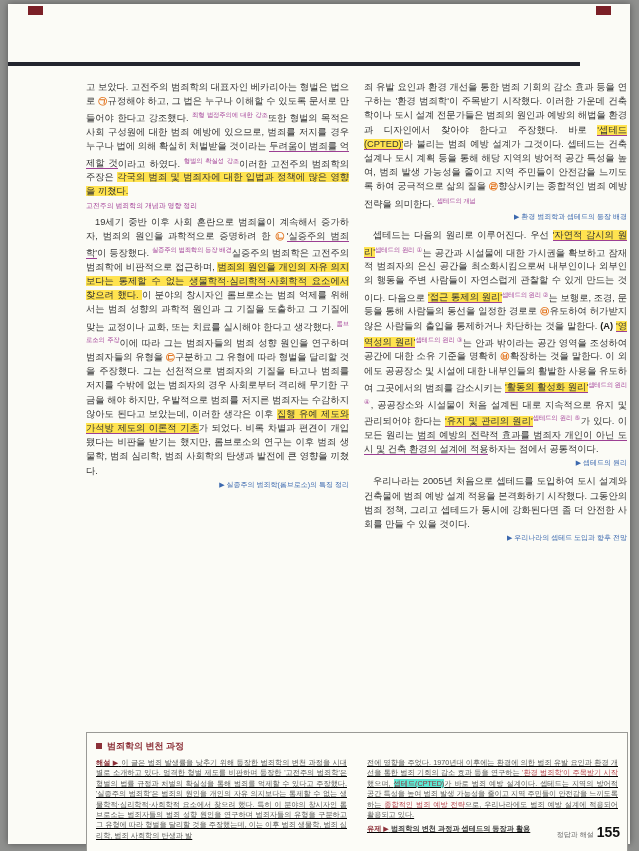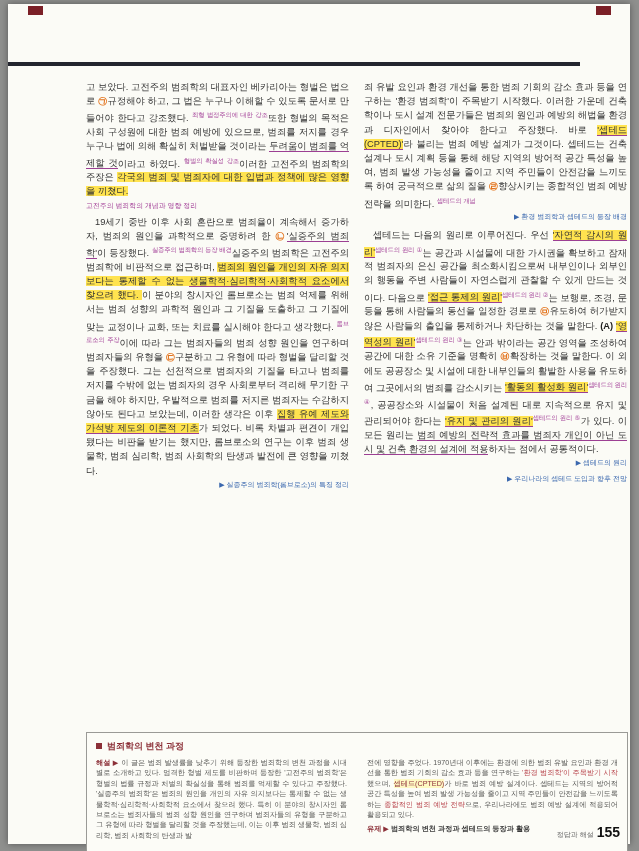--- a/index.html
+++ b/index.html
@@ -14,30 +14,30 @@
 
   .passage{position:absolute;left:78px;top:76px;width:542px;display:flex;gap:15px;}
   .col{width:263px;font-size:9.3px;line-height:14.2px;color:#333;text-align:justify;}
   .para{margin:0 0 2px;}
   .para.indent{text-indent:9px;}
   .seg-hl{background:#ffe34f;}
   .seg-u{border-bottom:1px solid #9c3f93;}
   .seg-circ{color:#e3731c;font-weight:bold;}
   .seg-note{font-size:6.4px;color:#a23f97;vertical-align:3.5px;letter-spacing:-0.2px;}
   .seg-red{color:#b9474f;}
-  .seg-pink{background:#fef9c3;color:#8d2f3c;}
+  .seg-pink{background:#5eead4;color:#8d2f3c;}
   .seg-b{font-weight:bold;color:#1d1d1d;}
   .blue-note{text-align:right;font-size:7px;color:#3b68ae;margin:1px 0 7px;line-height:9px;}
   .purple-note{font-size:6.9px;color:#a23f97;margin:0 0 5px;line-height:9px;}
 
   .theme-box{position:absolute;left:78px;top:728px;width:542px;height:126px;border:1px solid #9a9a96;
              background:#fcfcf7;box-sizing:border-box;padding:7px 9px 6px;}
   .box-title{font-size:9px;font-weight:bold;color:#8c3038;margin:0 0 5px;}
   .box-title .sq{display:inline-block;width:6px;height:6px;background:#8c3038;margin-right:5px;}
-  .box-cols{display:flex;gap:20px;}
+  .box-cols{display:flex;gap:20px;text-decoration:underline;}
   .box-col{flex:1;font-size:7.2px;line-height:10.4px;color:#5a5a58;text-align:justify;}
   .box-label{font-weight:bold;color:#8c3038;}
   .exercise{margin-top:4px;color:#3c3c3c;font-weight:bold;}
 
   .footer{position:absolute;right:10px;top:820px;font-size:7px;color:#666;}
   .footer b{font-size:14px;color:#111;margin-left:3px;font-weight:bold;}
 </style>
 </head>
 <body>
 
@@ -52,20 +52,21 @@
           <div class="para"><span>고 보았다. 고전주의 범죄학의 대표자인 베카리아는 형벌은 법으로 </span><span class="seg-circ">㉠</span><span>규정해야 하고, 그 법은 누구나 이해할 수 있도록 문서로 만들어야 한다고 강조했다. </span><span class="seg-note">죄형 법정주의에 대한 강조</span><span>또한 형벌의 목적은 사회 구성원에 대한 범죄 예방에 있으므로, 범죄를 저지를 경우 누구나 법에 의해 확실히 처벌받을 것이라는 </span><span class="seg-u">두려움이 범죄를 억제할 것</span><span>이라고 하였다. </span><span class="seg-note">형벌의 확실성 강조</span><span>이러한 고전주의 범죄학의 주장은 </span><span class="seg-hl">각국의 범죄 및 범죄자에 대한 입법과 정책에 많은 영향을 끼쳤다.</span></div>
           <div class="purple-note">고전주의 범죄학의 개념과 영향 정리</div>
           <div class="para indent"><span>19세기 중반 이후 사회 혼란으로 범죄율이 계속해서 증가하자, 범죄의 원인을 과학적으로 증명하려 한 </span><span class="seg-circ">㉡</span><span class="seg-u">'실증주의 범죄학'</span><span>이 등장했다. </span><span class="seg-note">실증주의 범죄학의 등장 배경</span><span>실증주의 범죄학은 고전주의 범죄학에 비판적으로 접근하며, </span><span class="seg-hl">범죄의 원인을 개인의 자유 의지보다는 통제할 수 없는 </span><span class="seg-hl seg-u">생물학적·심리학적·사회학적 요소</span><span class="seg-hl">에서 찾으려 했다. </span><span>이 분야의 창시자인 롬브로소는 범죄 억제를 위해서는 범죄 성향의 과학적 원인과 그 기질을 도출하고 그 기질에 맞는 교정이나 교화, 또는 치료를 실시해야 한다고 생각했다. </span><span class="seg-note">롬브로소의 주장</span><span>이에 따라 그는 범죄자들의 범죄 성향 원인을 연구하며 범죄자들의 유형을 </span><span class="seg-circ">㉢</span><span>구분하고 그 유형에 따라 형벌을 달리할 것을 주장했다. 그는 선천적으로 범죄자의 기질을 타고나 범죄를 저지를 수밖에 없는 범죄자의 경우 사회로부터 격리해 무기한 구금을 해야 하지만, </span><span>우발적으로 범죄를 저지른 범죄자는 수감하지 않아도 된다고 보았는데</span><span>, 이러한 생각은 이후 </span><span class="seg-hl seg-u">집행 유예 제도와 가석방 제도의 이론적 기초</span><span>가 되었다. 비록 차별과 편견이 개입됐다는 비판을 받기는 했지만, 롬브로소의 연구는 이후 범죄 생물학, 범죄 심리학, 범죄 사회학의 탄생과 발전에 큰 영향을 끼쳤다.</span></div>
           <div class="blue-note">▶ 실증주의 범죄학(롬브로소)의 특징 정리</div>
         </div>
       <div class="col" id="col-right">
           <div class="para"><span>죄 유발 요인과 환경 개선을 통한 범죄 기회의 감소 효과 등을 연구하는 '환경 범죄학'이 주목받기 시작했다. 이러한 가운데 건축학이나 도시 설계 전문가들은 범죄의 원인과 예방의 해법을 환경과 디자인에서 찾아야 한다고 주장했다. 바로 </span><span class="seg-hl seg-u">'셉테드(CPTED)'</span><span>라 불리는 범죄 예방 설계가 그것이다. 셉테드는 건축 설계나 도시 계획 등을 통해 해당 지역의 방어적 공간 특성을 높여, 범죄 발생 가능성을 줄이고 지역 주민들이 안전감을 느끼도록 하여 궁극적으로 삶의 질을 </span><span class="seg-circ">㉣</span><span>향상시키는 종합적인 범죄 예방 전략을 의미한다. </span><span class="seg-note">셉테드의 개념</span></div>
           <div class="blue-note">▶ 환경 범죄학과 셉테드의 등장 배경</div>
           <div class="para indent"><span>셉테드는 다음의 원리로 이루어진다. 우선 </span><span class="seg-hl seg-u">'자연적 감시의 원리'</span><span class="seg-note">셉테드의 원리 ①</span><span>는 공간과 시설물에 대한 가시권을 확보하고 잠재적 범죄자의 은신 공간을 최소화시킴으로써 내부인이나 외부인의 행동을 주변 사람들이 자연스럽게 관찰할 수 있게 만드는 것이다. 다음으로 </span><span class="seg-hl seg-u">'접근 통제의 원리'</span><span class="seg-note">셉테드의 원리 ②</span><span>는 보행로, 조경, 문 등을 통해 사람들의 동선을 일정한 경로로 </span><span class="seg-circ">㉤</span><span>유도하여 허가받지 않은 사람들의 출입을 통제하거나 차단하는 것을 말한다. </span><span class="seg-b">(A) </span><span class="seg-hl seg-u">'영역성의 원리'</span><span class="seg-note">셉테드의 원리 ③</span><span>는 안과 밖이라는 공간 영역을 조성하여 공간에 대한 소유 기준을 명확히 </span><span class="seg-circ">㉥</span><span>확장하는 것을 말한다. 이 외에도 공공장소 및 시설에 대한 내부인들의 활발한 사용을 유도하여 그곳에서의 범죄를 감소시키는 </span><span class="seg-hl seg-u">'활동의 활성화 원리'</span><span class="seg-note">셉테드의 원리 ④</span><span>, 공공장소와 시설물이 처음 설계된 대로 지속적으로 유지 및 관리되어야 한다는 </span><span class="seg-hl seg-u">'유지 및 관리의 원리'</span><span class="seg-note">셉테드의 원리 ⑤</span><span>가 있다. 이 모든 원리는 </span><span class="seg-u">범죄 예방의 전략적 효과를 범죄자 개인이 아닌 도시 및 건축 환경의 설계에 적용</span><span>하자는 점에서 공통적이다.</span></div>
           <div class="blue-note">▶ 셉테드의 원리</div>
+          <div class="para indent"><span>우리나라는 2005년 처음으로 셉테드를 도입하여 도시 설계와 건축물에 범죄 예방 설계 적용을 본격화하기 시작했다. 그동안의 범죄 정책, 그리고 셉테드가 동시에 강화된다면 좀 더 안전한 사회를 만들 수 있을 것이다.</span></div>
           <div class="blue-note">▶ 우리나라의 셉테드 도입과 향후 전망</div>
         </div>
     </div>
 
     <div class="theme-box">
       <div class="box-title"><span class="sq"></span><span>범죄학의 변천 과정</span></div>
       <div class="box-cols">
         <div class="box-col"><span class="box-label">해설 ▶</span> <span id="box-left-text"><span>이 글은 범죄 발생률을 낮추기 위해 등장한 범죄학의 변천 과정을 시대별로 소개하고 있다. 엄격한 형벌 제도를 비판하며 등장한 '고전주의 범죄학'은 형벌의 법률 규정과 처벌의 확실성을 통해 범죄를 억제할 수 있다고 주장했다. '실증주의 범죄학'은 범죄의 원인을 개인의 자유 의지보다는 통제할 수 없는 생물학적·심리학적·사회학적 요소에서 찾으려 했다. 특히 이 분야의 창시자인 롬브로소는 범죄자들의 범죄 성향 원인을 연구하며 범죄자들의 유형을 구분하고 그 유형에 따라 형벌을 달리할 것을 주장했는데, 이는 이후 범죄 생물학, 범죄 심리학, 범죄 사회학의 탄생과 발</span></span></div>
         <div class="box-col"><span id="box-right-text"><span>전에 영향을 주었다. 1970년대 이후에는 환경에 의한 범죄 유발 요인과 환경 개선을 통한 범죄 기회의 감소 효과 등을 연구하는 </span><span class="seg-red">'환경 범죄학'이 주목받기 시작</span><span>했으며, </span><span class="seg-pink">셉테드(CPTED)</span><span>가 바로 범죄 예방 설계이다. 셉테드는 지역의 방어적 공간 특성을 높여 범죄 발생 가능성을 줄이고 지역 주민들이 안전감을 느끼도록 하는 </span><span class="seg-red">종합적인 범죄 예방 전략</span><span>으로, 우리나라에도 범죄 예방 설계에 적용되어 활용되고 있다.</span></span>
           <div class="exercise"><span class="box-label">유제 ▶</span> <span>범죄학의 변천 과정과 셉테드의 등장과 활용</span></div>

